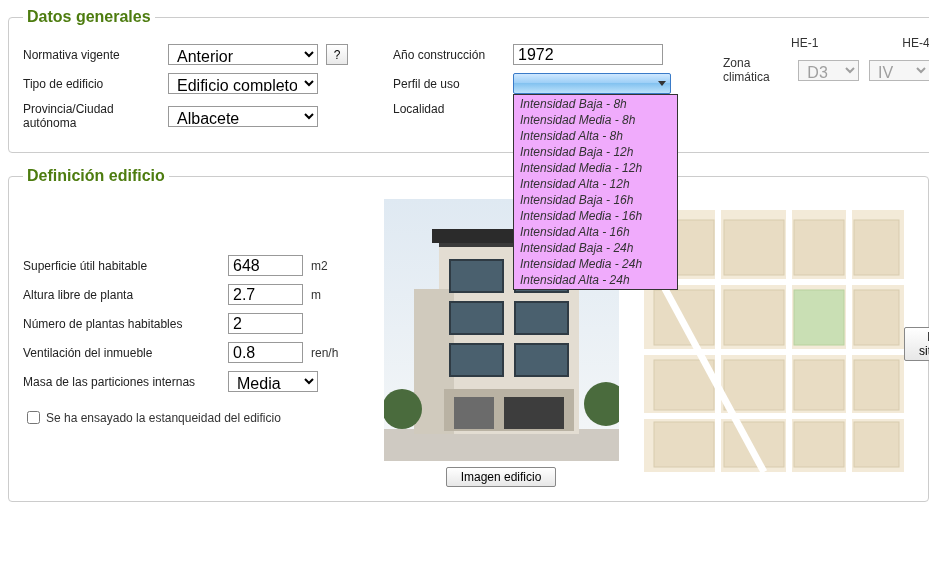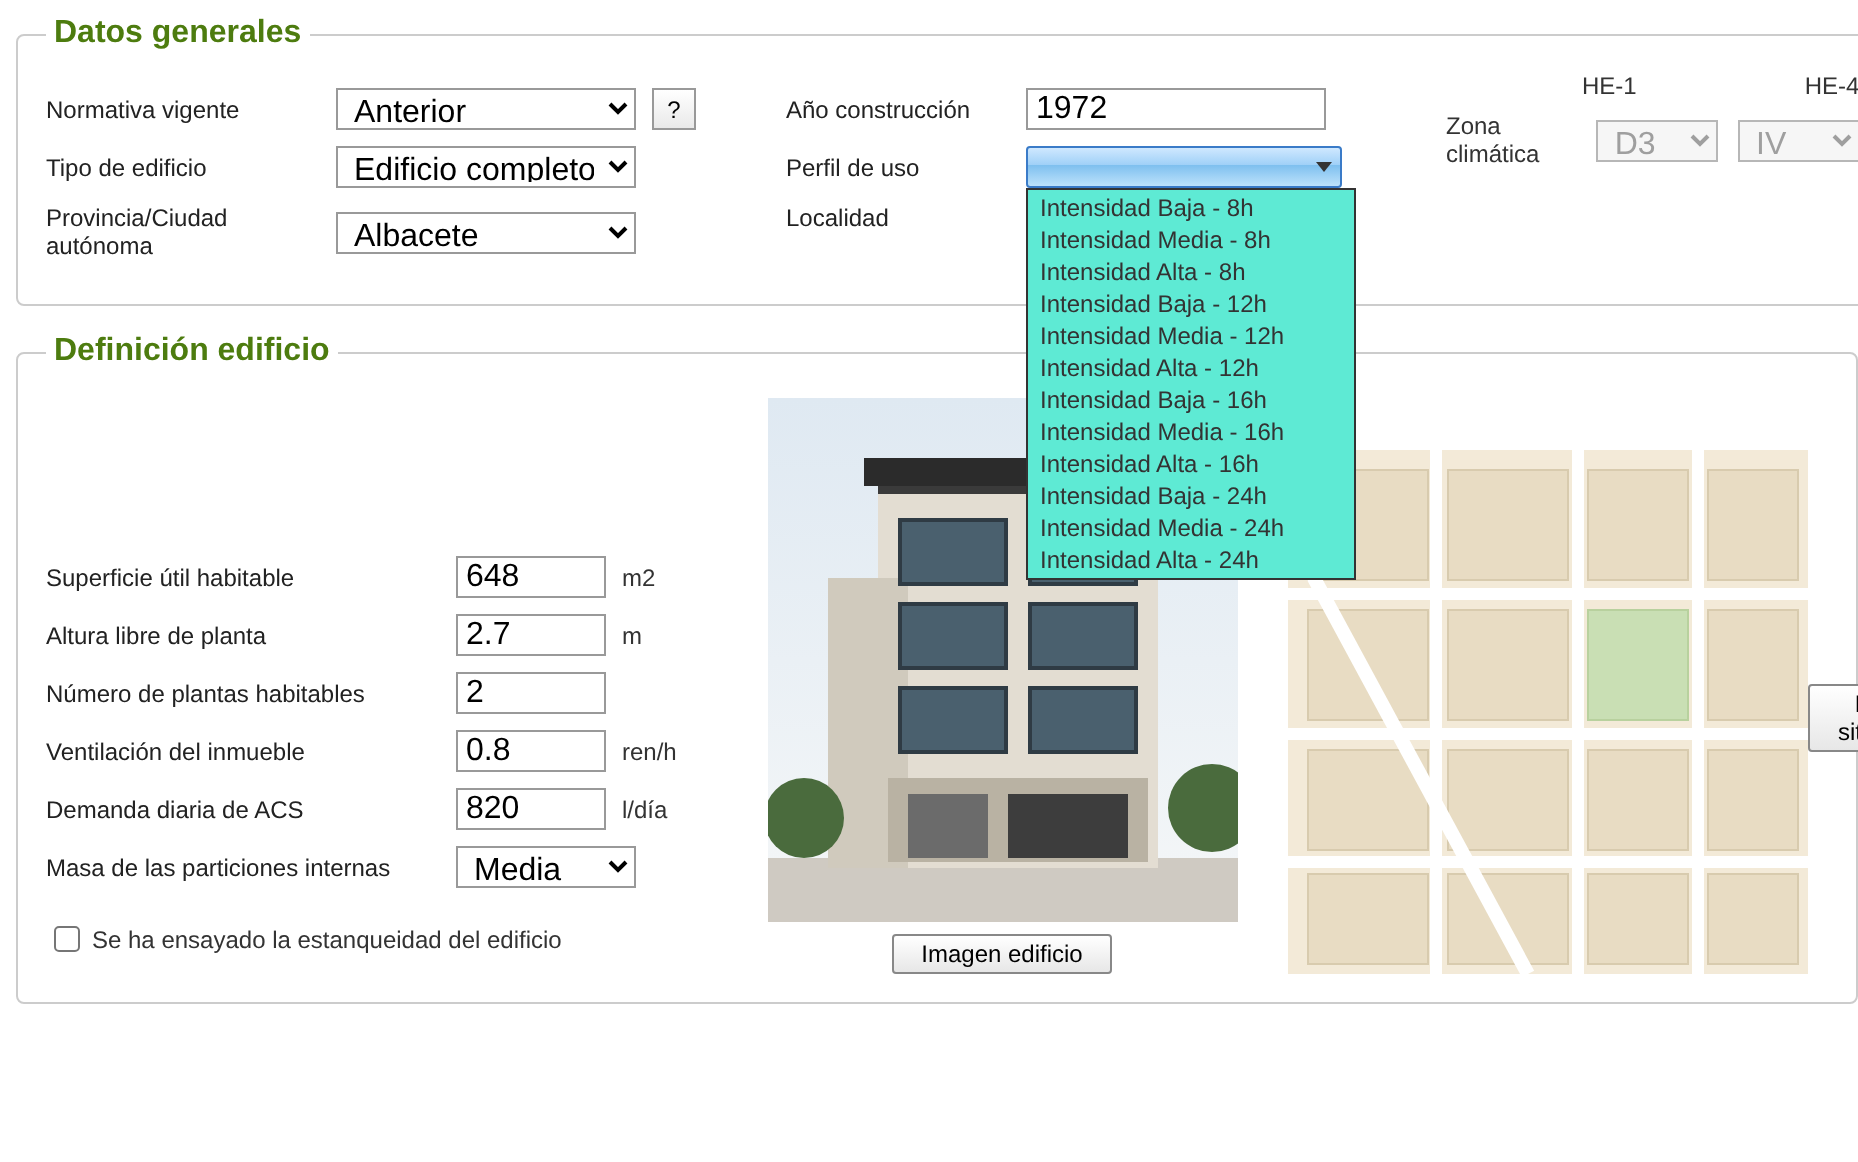--- a/index.html
+++ b/index.html
@@ -67,32 +67,33 @@
     background: linear-gradient(#cfe8ff,#9fd0f7 45%,#7fc0ef 46%,#bde2fb);
     border-radius: 2px;
     display:flex; align-items:center; justify-content:flex-end;
     padding: 0 4px;
   }
   .combo-head .caret {
     width:0;height:0;border-left:4px solid transparent;border-right:4px solid transparent;border-top:5px solid #333;
   }
   .combo-list {
     position:absolute; top:21px; left:0;
-    background:#5eead4; border:1px solid #333;
+    background:#f0abfc; border:1px solid #333;
     width: 165px;
     z-index: 50;
     padding: 1px 0;
+    font-style: italic;
   }
   .combo-list div {
     padding: 1px 6px;
     font-size: 12px;
     white-space: nowrap;
     cursor: pointer;
   }
-  .def-body { display:flex; gap:18px; align-items:flex-end;}
+  .def-body { display:flex; gap:18px; align-items:center;}
   .def-left { width: 335px; }
   .img-block { width: 250px; display:flex; flex-direction:column; align-items:center;}
   .img-block .ph {
     width: 235px; height: 262px;
     border: 0;
     margin-top: 4px;
   }
   .map-block { width: 270px; display:flex; flex-direction:row; align-items:center;}
   .map-block .ph { width: 260px; height: 262px; }
   .btn {
@@ -208,25 +209,20 @@
       <div class="row">
         <span class="lbl3">Número de plantas habitables</span>
         <input type="text" class="num" value="2" style="">
       </div>
       <div class="row">
         <span class="lbl3">Ventilación del inmueble</span>
         <input type="text" class="num" value="0.8" style="">
         <span class="unit">ren/h</span>
       </div>
       <div class="row">
-        <span class="lbl3">Demanda diaria de ACS</span>
-        <input type="text" class="num" value="820" style="">
-        <span class="unit">l/día</span>
-      </div>
-      <div class="row">
         <span class="lbl3">Masa de las particiones internas</span>
         <select class="sel-short">
           <option>Media</option>
         </select>
       </div>
       <div class="row" style="margin-top:16px;">
         <input type="checkbox" style="">
         <span>Se ha ensayado la estanqueidad del edificio</span>
       </div>
     </div>

